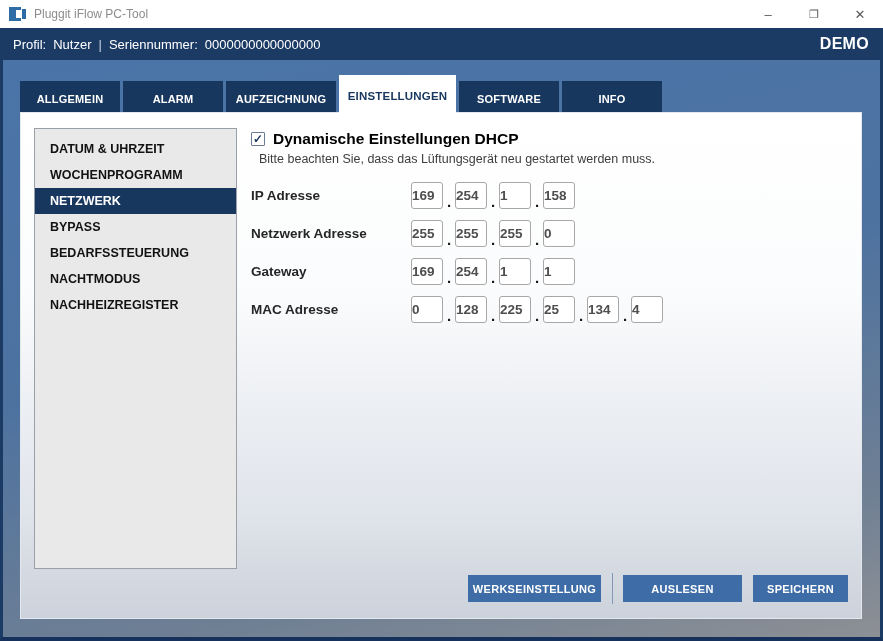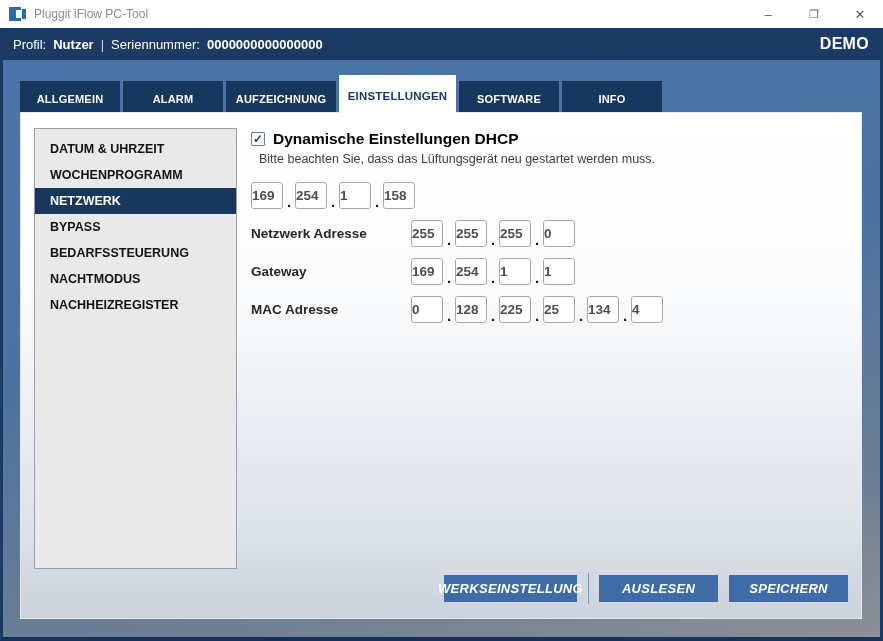--- a/index.html
+++ b/index.html
@@ -15,21 +15,21 @@
   .app-icon .c-notch { position:absolute; left:7px; top:3px; width:5px; height:8px; background:#ffffff; }
   .app-icon .bar-part { position:absolute; right:0; top:2px; width:4px; height:10px; background:#2d6ca5; }
   .title-text { margin-left:8px; font-size:12px; color:#8c8c8c; }
   .win-controls { position:absolute; right:0; top:0; height:28px; display:flex; }
   .win-btn { width:46px; height:28px; display:flex; align-items:center; justify-content:center; color:#5a5a5a; font-size:13px; cursor:default; }
   .win-btn.max { font-size:11px; }
 
   
   .profilebar { height:32px; background:#1b3a64; color:#fff; display:flex; align-items:center; font-size:13px; }
   .profilebar .lbl { font-weight:normal; }
-  .profilebar .val { font-weight:bold; }
+  .profilebar .val { font-weight:normal; }
   .pb-left { margin-left:13px; display:flex; align-items:center; gap:7px; }
   .pb-sep { color:#c7d2e2; }
   .pb-right { margin-left:auto; margin-right:14px; font-weight:bold; font-size:16px; letter-spacing:.3px; }
 
   
   .app-body { position:absolute; top:60px; left:0; right:0; bottom:0;
     border-left:3px solid #1b3a64; border-right:3px solid #1b3a64; border-bottom:4px solid #16315b;
     background:linear-gradient(168deg,#4a74a8 0%, #4d72a0 45%, #6e7f94 80%, #8d9095 100%); }
 
   
@@ -68,25 +68,25 @@
              display:flex; overflow:hidden;gap:28px; }
   .spinbox .num { flex:1; text-align:right; padding-right:5px; font-size:13.5px; font-weight:bold;
                   color:#4e4e4e; line-height:25px; }
   .spin { width:15px; display:flex; flex-direction:column; gap:2px; padding:2px 2px 2px 0; }
   .sp { flex:1; background:#f4f4f4; border:1px solid #d8d8d8; border-radius:2px;
         display:flex; align-items:center; justify-content:center; font-size:5px; color:#a0a0a0; cursor:default; }
   .dot { width:12px; text-align:center; font-size:15px; font-weight:bold; color:#1a1a1a; align-self:flex-end; line-height:14px; }
 
   
   .footer { position:absolute; right:0; bottom:2px; display:flex; align-items:center; }
-  .fbtn { height:27px; background:#3d6ca6; color:#fff; font-size:13px; font-weight:bold;
-          display:flex; align-items:center; justify-content:center; letter-spacing:.3px; cursor:default;font-style:italic; }
+  .fbtn { height:27px; background:#3d6ca6; color:#fff; font-size:11px; font-weight:bold;
+          display:flex; align-items:center; justify-content:center; letter-spacing:.3px; cursor:default; }
   .fbtn.b1 { width:133px; }
   .fbtn.b2 { width:119px; margin-left:10px; }
-  .fbtn.b3 { width:119px; margin-left:11px; }
+  .fbtn.b3 { width:95px; margin-left:11px; }
   .vdiv { width:1px; height:31px; background:#8299b5; margin-left:11px; }
 </style>
 </head>
 <body>
 
 <div class="window">
 
   <div class="titlebar">
     <div class="app-icon">
       <div class="c-part"></div>
@@ -139,20 +139,21 @@
 
         <div class="dhcp-row">
           <span class="checkbox">✓</span>
           <span class="dhcp-title">Dynamische Einstellungen DHCP</span>
         </div>
         <div class="note">Bitte beachten Sie, dass das Lüftungsgerät neu gestartet werden muss.</div>
 
         <div class="fields">
 
           <div class="field-row">
+            <span class="field-label">IP Adresse</span>
             <span class="octets">
               <span class="spinbox">
                 <span class="num">169</span>
                 <span class="spin">
                     <span class="sp">▲</span>
                     <span class="sp">▼</span>
                   </span>
               </span>
               <span class="dot">.</span>
               <span class="spinbox">

